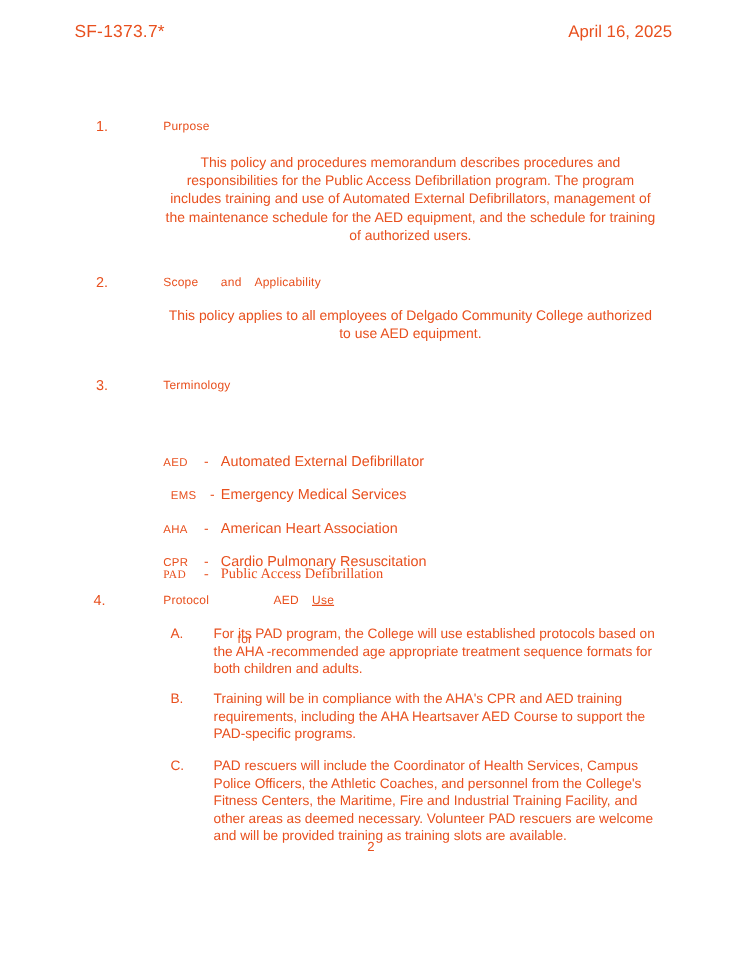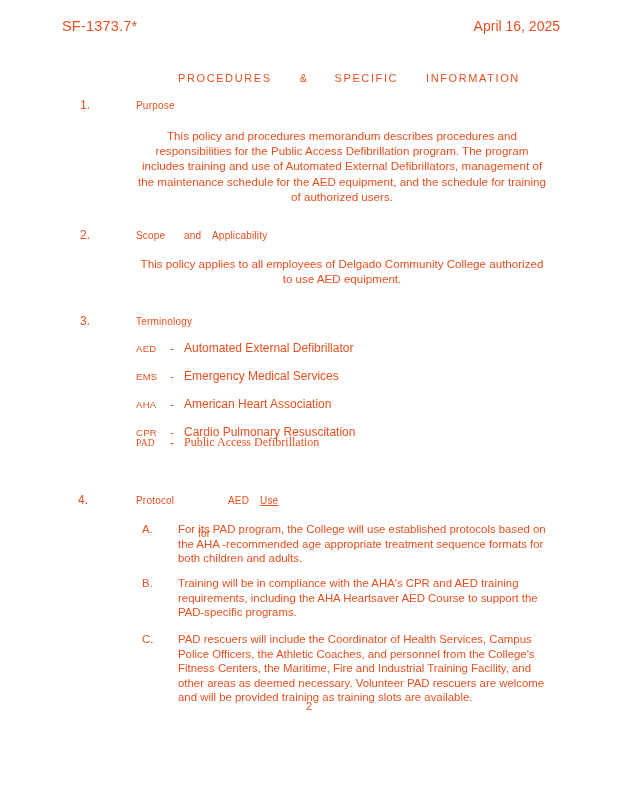--- a/index.html
+++ b/index.html
@@ -89,20 +89,21 @@
     width: 412px;
     font-size: 11.6px;
     line-height: 15.2px;
     text-align: center;
   }
   .term-row {
     position: absolute;
     left: 136px;
     font-size: 11.6px;
     white-space: nowrap;
+    margin-top: 36px;
   }
   .term-abbr {
     display: inline-block;
     width: 34px;
     font-size: 9.5px;
     letter-spacing: 0.3px;
   }
   .term-dash {
     display: inline-block;
     width: 14px;
@@ -135,23 +136,20 @@
 <body>
 
 <div class="page">
 
   <div class="header-row">
     <span class="doc-id">SF-1373.7*</span>
     <span class="doc-date">April 16, 2025</span>
   </div>
 
 
-  <div class="title">
-    <span>PROCEDURES</span><span class="sp1"></span><span>&amp;</span><span class="sp2"></span><span>SPECIFIC</span><span class="sp1"></span><span>INFORMATION</span>
-  </div>
 
   <div class="content">
 
     <div class="section">
       <span class="num" style="top:0px;">1.</span>
       <span class="sec-head" style="top:2px;">Purpose</span>
       <div class="body-text" style="top:30px;">This policy and procedures memorandum describes procedures and responsibilities for the Public Access Defibrillation program.  The program includes training  and use of Automated External  Defibrillators, management of the maintenance schedule for the AED equipment, and the schedule for training of  authorized users.</div>
     </div>
 
     <div class="section">
@@ -162,21 +160,21 @@
       <div class="body-text" style="top:158px;">This policy applies to  all employees of Delgado Community College authorized to use AED  equipment.</div>
     </div>
 
     <div class="section">
       <span class="num" style="top:216px;">3.</span>
       <span class="sec-head" style="top:218px;">Terminology</span>
 
       <div class="term-row" style="top:243px;">
         <span class="term-abbr">AED</span><span class="term-dash">-</span><span class="term-def">Automated External  Defibrillator</span>
       </div>
-      <div class="term-row" style="top:271px;">
+      <div class="term-row" style="top:271px;text-align:center;">
         <span class="term-abbr">EMS</span><span class="term-dash">-</span><span class="term-def">Emergency Medical Services</span>
       </div>
       <div class="term-row" style="top:299px;">
         <span class="term-abbr">AHA</span><span class="term-dash">-</span><span class="term-def">American Heart Association</span>
       </div>
       <div class="term-row" style="top:327px;">
         <span class="term-abbr">CPR</span><span class="term-dash">-</span><span class="term-def">Cardio Pulmonary Resuscitation</span>
       </div>
       <div class="term-row" style="top:337px;font-family:Liberation Serif, serif;">
         <span class="term-abbr">PAD</span><span class="term-dash">-</span><span class="term-def">Public Access Defibrillation</span>

